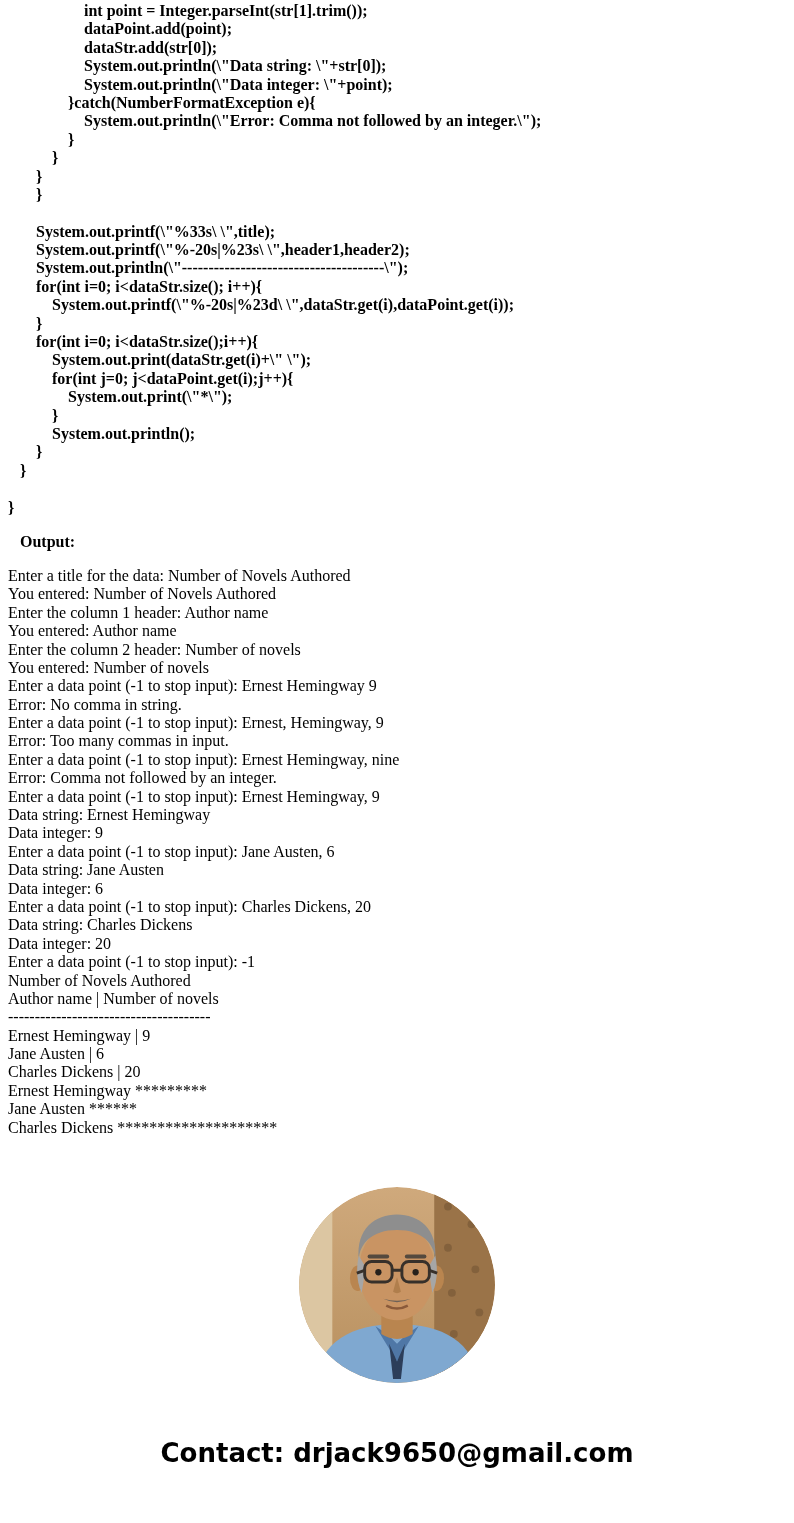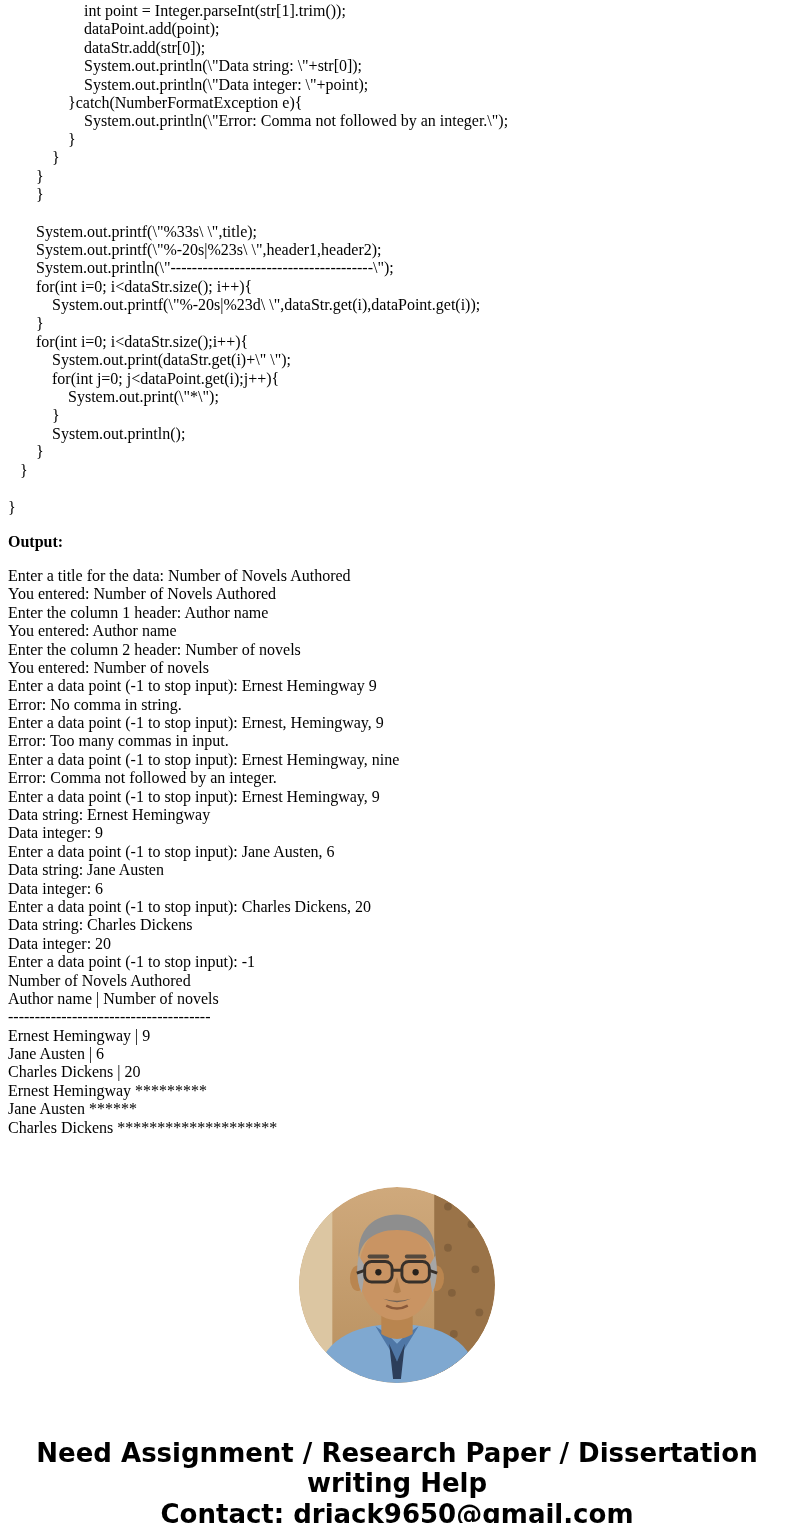--- a/index.html
+++ b/index.html
@@ -11,23 +11,24 @@
     background: #ffffff;
     color: #000000;
     font-family: "Liberation Serif", serif;
     font-size: 16px;
     padding: 2px 8px 24px 8px;
   }
   .code-block {
     white-space: pre;
     line-height: 1.15;
     font-family: "Liberation Serif", serif;
+    font-weight: bold;
   }
   .output-label {
-    margin: 16px 0;
+    margin: 16px 12px;
   }
   .output-label b { font-weight: bold; }
   .output-lines {
     white-space: pre-line;
     line-height: 1.15;
     margin: 0 0;
   }
   .avatar-wrap {
     margin-top: 50px;
     text-align: center;
@@ -175,17 +176,16 @@
         <path d="M100,92 L96,107 Q100,110 104,107 Z" fill="#b07e4c"></path>
 
         <path d="M86,114 Q100,121 114,114 Q100,118 86,114 Z" fill="#6e6258"></path>
 
         <path d="M89,121 Q100,127 111,121" stroke="#8a5a3a" stroke-width="2.5" fill="none"></path>
       </g>
     </svg>
   </div>
 
   <div class="footer">
-    <div>Need Assignment / Research Paper / Dissertation writing Help</div>
     <div>Contact: drjack9650@gmail.com</div>
   </div>
 
 </div>
 
 </body></html>

